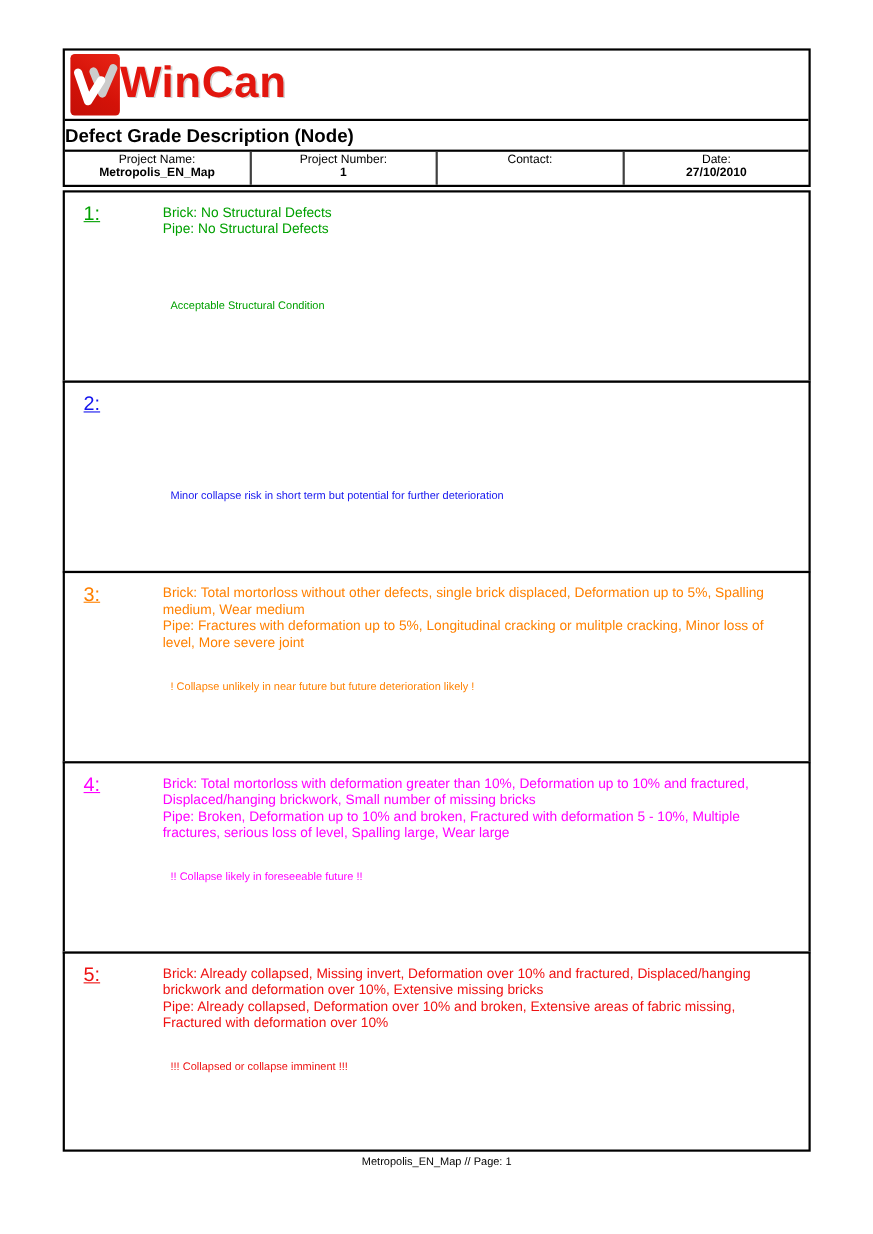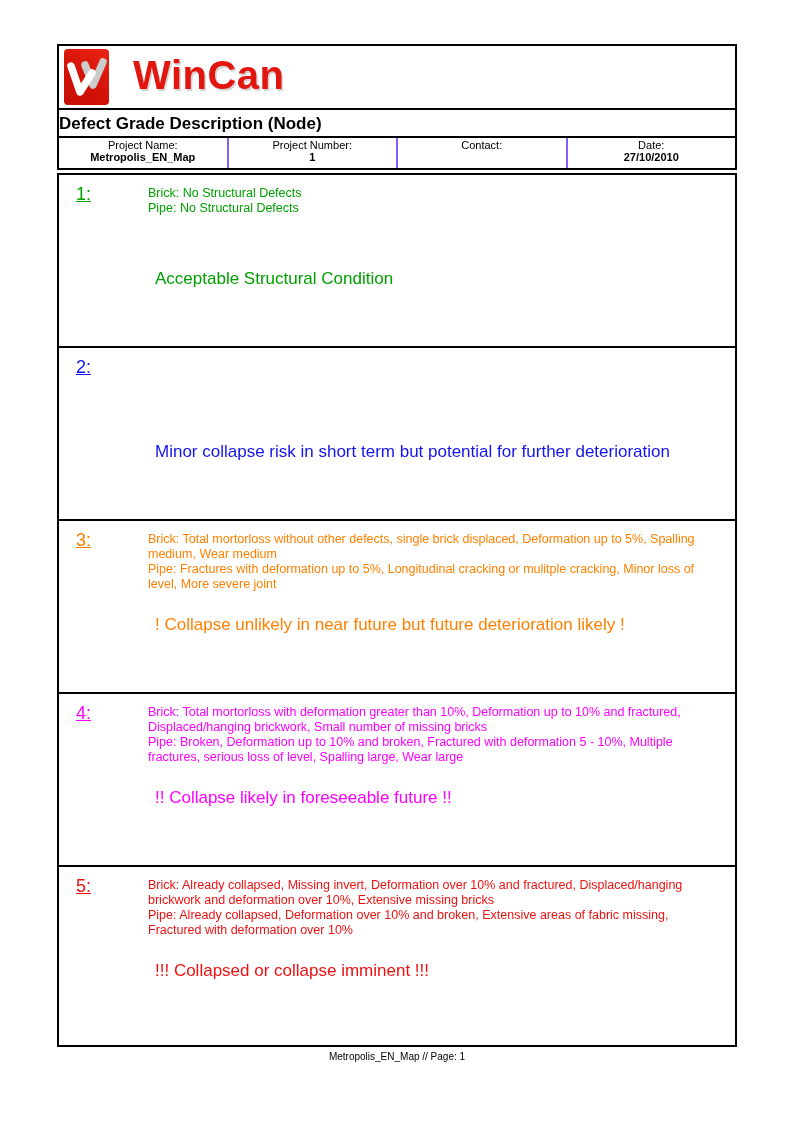--- a/index.html
+++ b/index.html
@@ -27,21 +27,20 @@
   .logo-tile {
     width: 45px; height: 56px;
     border-radius: 4px;
     background: linear-gradient(215deg, #ea2517 0%, #d41208 55%, #c40f07 100%);
     flex: 0 0 auto;
   }
   .brand-name {
     font-size: 40px;
     font-weight: bold;
     color: #e2160e;
-    margin-left: 24px;
     letter-spacing: 0.5px;
     text-shadow: 1.5px 1.5px 0 rgba(160,160,160,0.45);
     line-height: 1;
     padding-bottom: 4px;
   }
   .title-row {
     border-top: 2px solid #000;
     height: 28px;
     text-align: left;
     font-weight: bold;
@@ -54,21 +53,21 @@
     height: 32px;
   }
   .project-cell {
     flex: 1 1 0;
     text-align: center;
     font-size: 11px;
     line-height: 12px;
     padding-top: 1px;
     overflow: hidden;
   }
-  .project-cell + .project-cell { border-left: 2px solid #8b5cf6; text-align: center; }
+  .project-cell + .project-cell { border-left: 2px solid #404040; text-align: center; }
   .project-cell .value { font-weight: bold; }
 
   
   .grades { margin-top: 3px; }
   .grade-box {
     position: relative;
     border: 2px solid #000;
     height: 175px;
     background: #fff;
   }
@@ -85,21 +84,21 @@
     position: absolute;
     left: 89px; top: 11px;
     width: 572px;
     font-size: 12.5px;
     line-height: 15px;
   }
   .grade-summary {
     position: absolute;
     left: 96px; top: 96px;
     width: 572px;
-    font-size: 17px;
+    font-size: 10px;
     line-height: 15px;
   }
 
   
   .footer {
     margin-top: 4px;
     text-align: center;
     font-size: 10px;
   }
 </style>

